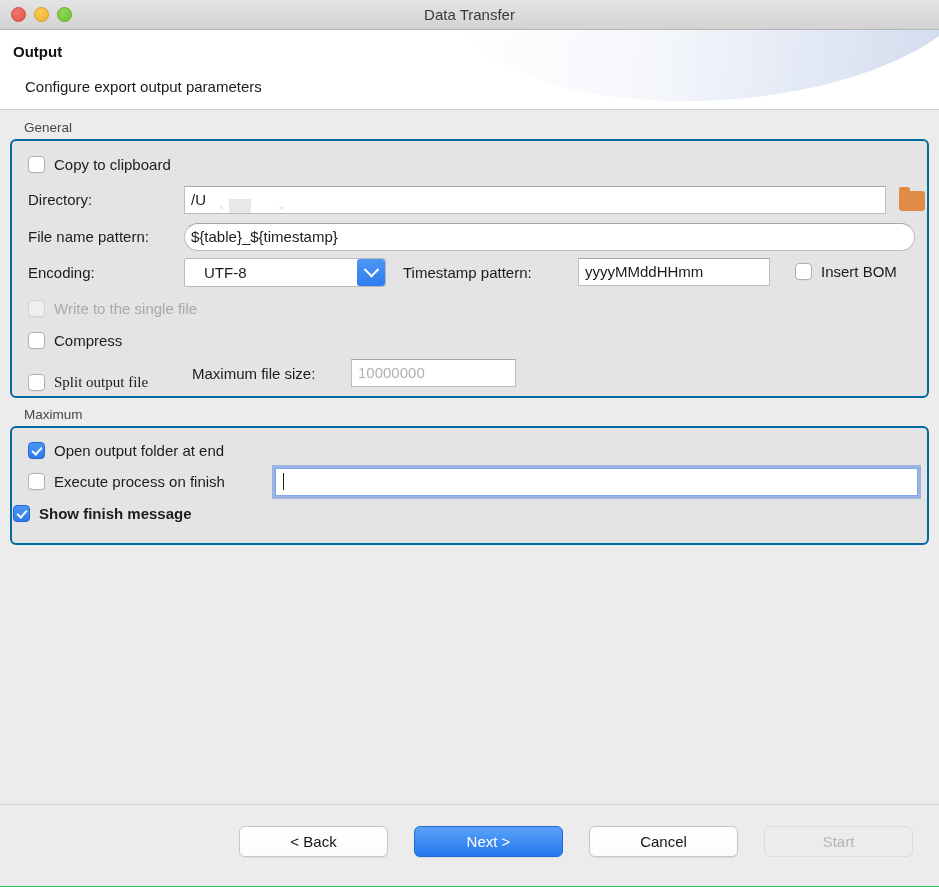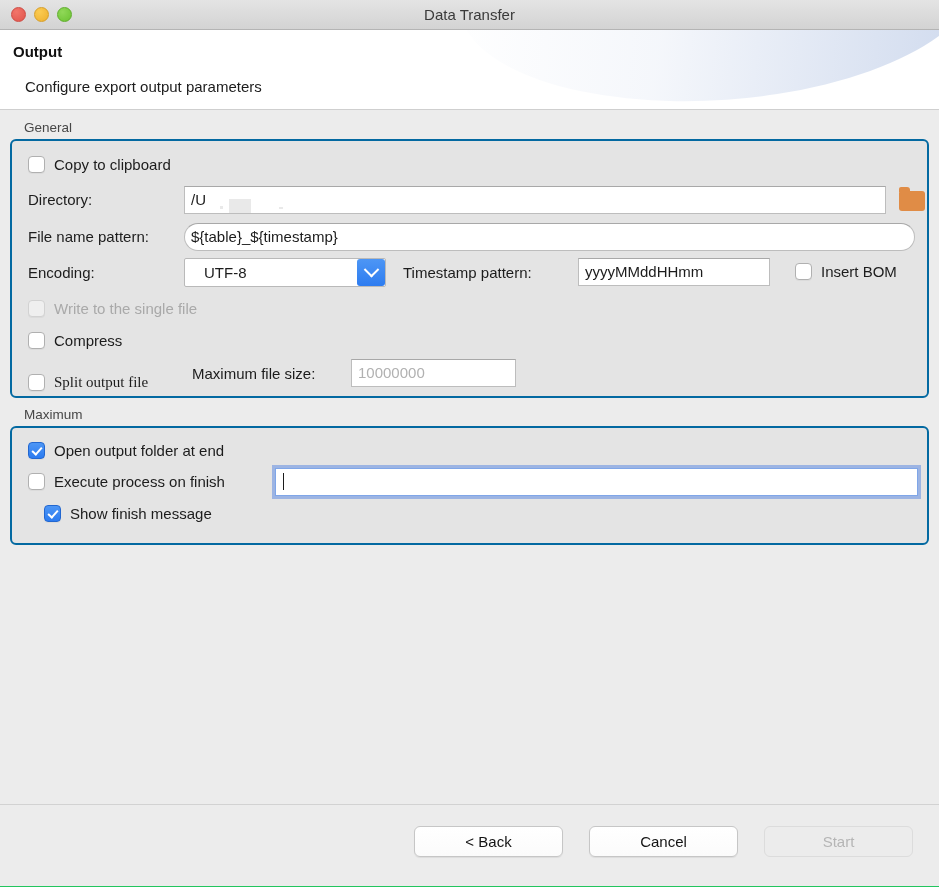--- a/index.html
+++ b/index.html
@@ -403,31 +403,32 @@
           <span class="cb checked"></span>
           <span class="lbl cb-label">Open output folder at end</span>
         </div>
 
         <div class="row" style="left:16px; top:45px;">
           <span class="cb"></span>
           <span class="lbl cb-label">Execute process on finish</span>
         </div>
         <div class="tf focused" style="position:absolute; left:263px; top:40px; width:643px;"><span></span><span class="caret"></span></div>
 
-        <div class="row" style="left:32px; top:77px;">
+        <div class="row" style="left:1px; top:77px;font-weight:bold;">
           <span class="cb checked"></span>
           <span class="lbl cb-label">Show finish message</span>
         </div>
 
       </div>
     </div>
 
   </div>
 
   <div id="footer">
     <div id="footer-buttons">
       <div class="btn">&lt; Back</div>
+      <div class="btn primary">Next &gt;</div>
       <div class="btn">Cancel</div>
       <div class="btn disabled">Start</div>
     </div>
   </div>
 
 </div>
 
 </body></html>

